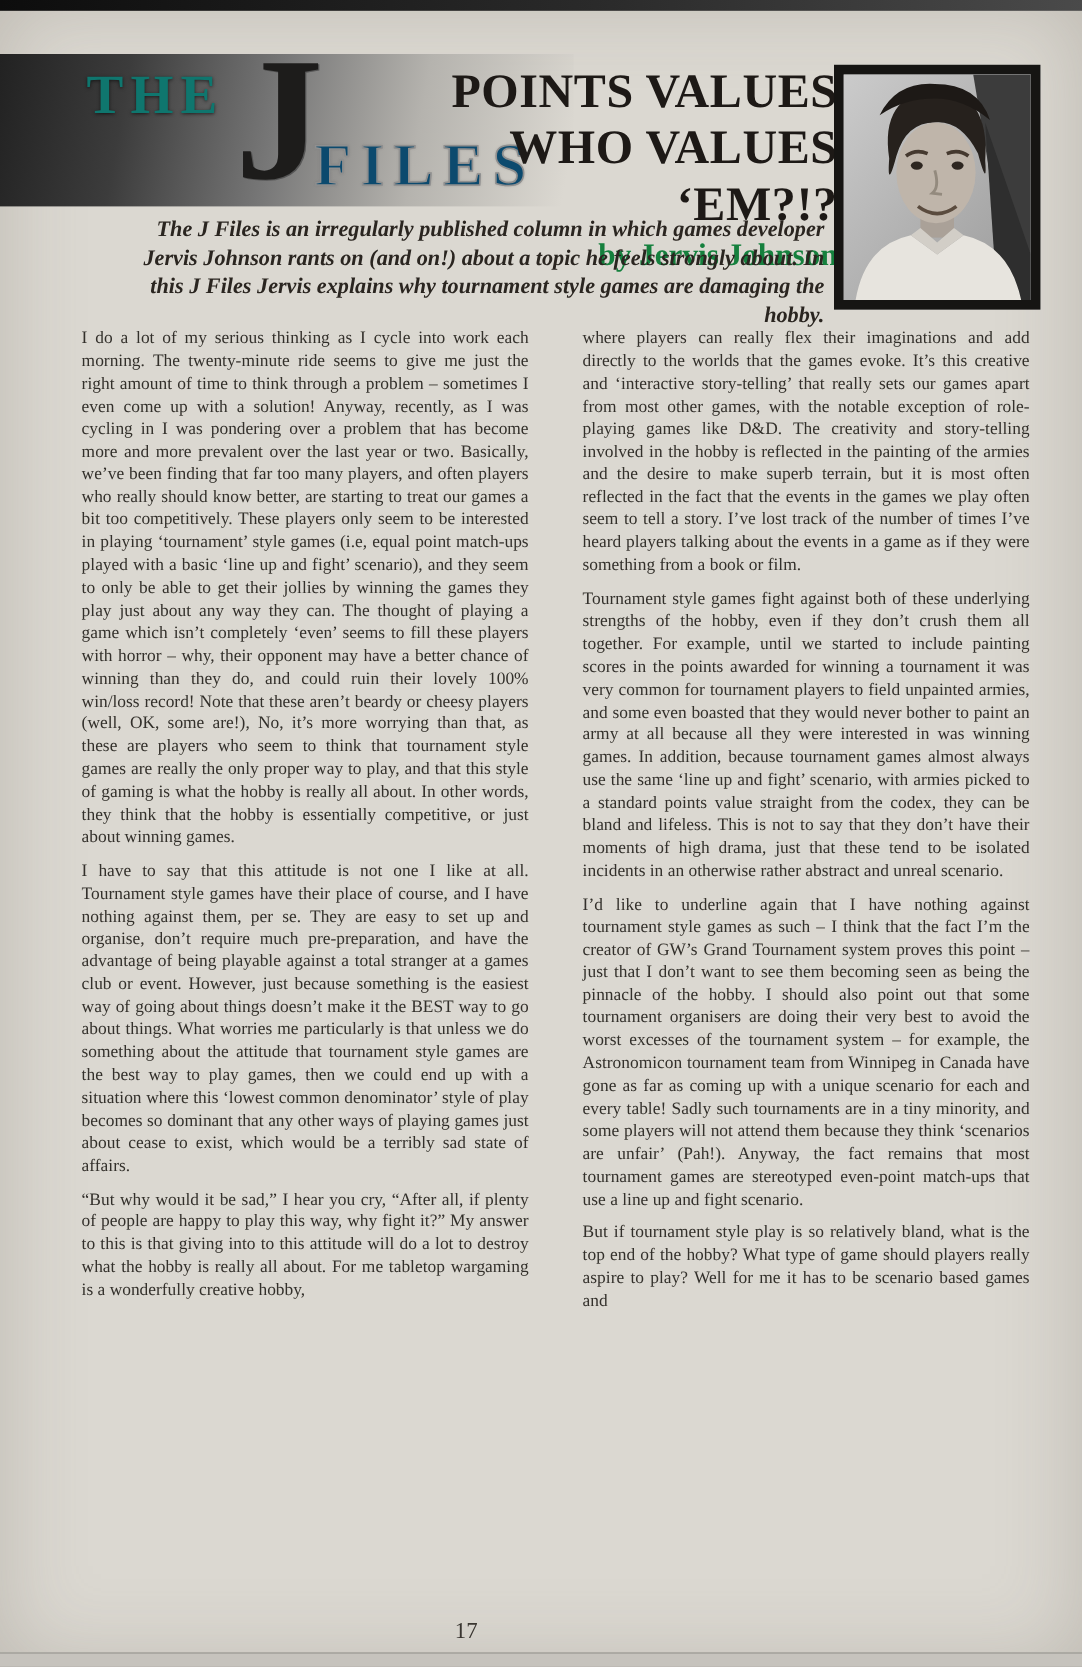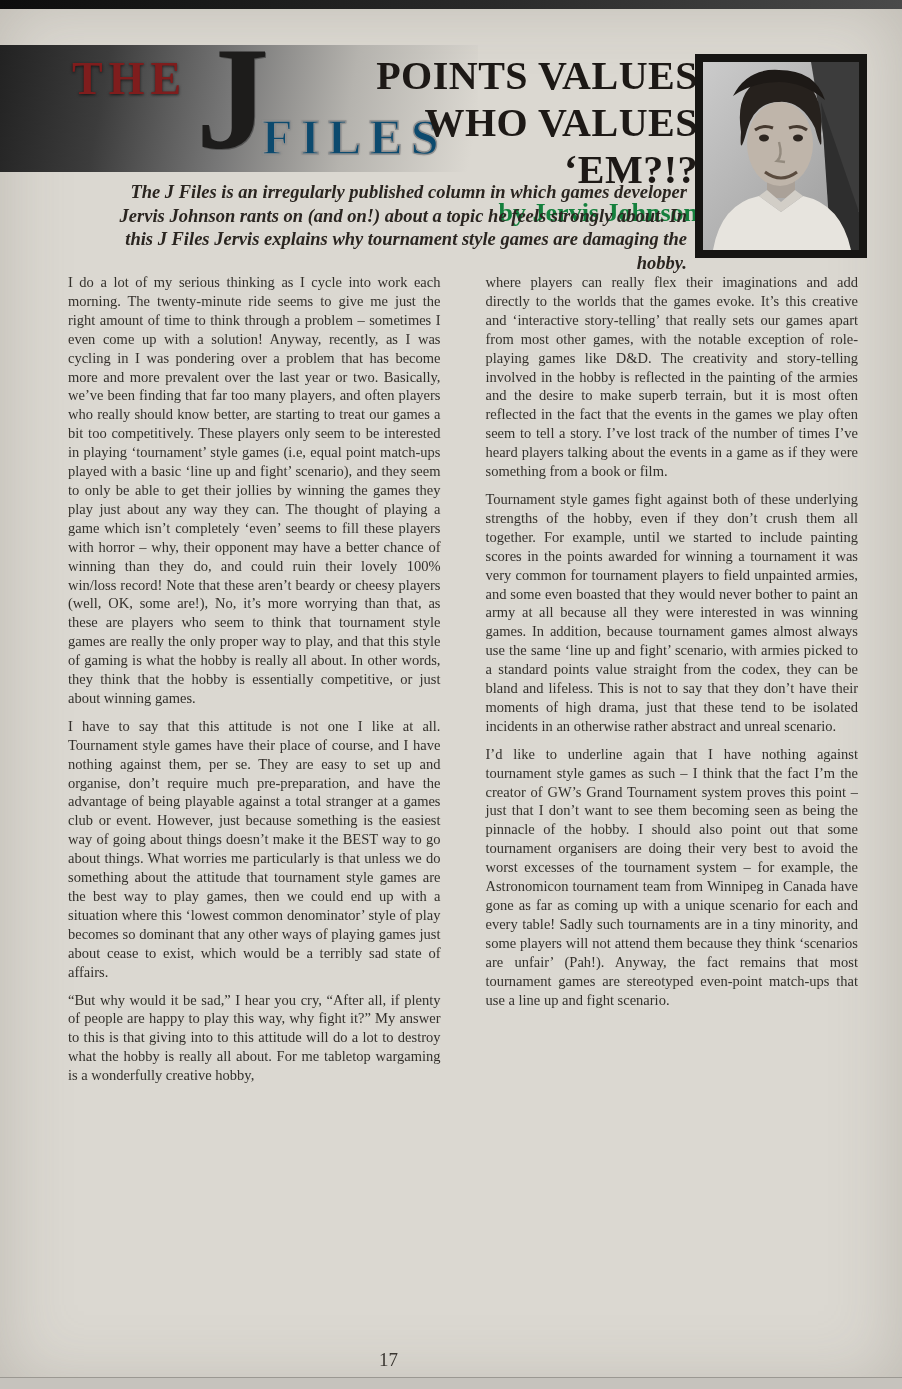--- a/index.html
+++ b/index.html
@@ -21,21 +21,21 @@
     background:#c6c3bd;border-top:1px solid #9b9892;
   }
   
   .masthead-bar{
     position:absolute;left:0;top:45px;width:478px;height:127px;
     background:linear-gradient(100deg,#222 0%,#3c3c3c 22%,#787878 48%,#b5b3ae 72%,rgba(219,216,209,0) 98%);
   }
   .masthead-the{
     position:absolute;left:72px;top:52px;
     font-size:46px;font-weight:bold;letter-spacing:6px;
-    color:#7f1d1d;text-shadow:0 1px 3px rgba(0,0,0,.65);
+    color:#0f766e;text-shadow:0 1px 3px rgba(0,0,0,.65);
   }
   .masthead-j{
     position:absolute;left:196px;top:26px;
     font-size:146px;font-weight:bold;line-height:1;
     color:#1d1c1b;text-shadow:1px 1px 0 #555;
   }
   .masthead-files{
     position:absolute;left:262px;top:108px;
     font-size:50px;font-weight:bold;letter-spacing:8px;
     color:#0c4a6e;-webkit-text-stroke:1.3px #8f8f8f;
@@ -132,20 +132,21 @@
   <div class="body-cols">
     <div class="col">
       <p>I do a lot of my serious thinking as I cycle into work each morning. The twenty-minute ride seems to give me just the right amount of time to think through a problem – sometimes I even come up with a solution! Anyway, recently, as I was cycling in I was pondering over a problem that has become more and more prevalent over the last year or two. Basically, we’ve been finding that far too many players, and often players who really should know better, are starting to treat our games a bit too competitively. These players only seem to be interested in playing ‘tournament’ style games (i.e, equal point match-ups played with a basic ‘line up and fight’ scenario), and they seem to only be able to get their jollies by winning the games they play just about any way they can. The thought of playing a game which isn’t completely ‘even’ seems to fill these players with horror – why, their opponent may have a better chance of winning than they do, and could ruin their lovely 100% win/loss record! Note that these aren’t beardy or cheesy players (well, OK, some are!), No, it’s more worrying than that, as these are players who seem to think that tournament style games are really the only proper way to play, and that this style of gaming is what the hobby is really all about. In other words, they think that the hobby is essentially competitive, or just about winning games.</p>
       <p>I have to say that this attitude is not one I like at all. Tournament style games have their place of course, and I have nothing against them, per se. They are easy to set up and organise, don’t require much pre-preparation, and have the advantage of being playable against a total stranger at a games club or event. However, just because something is the easiest way of going about things doesn’t make it the BEST way to go about things. What worries me particularly is that unless we do something about the attitude that tournament style games are the best way to play games, then we could end up with a situation where this ‘lowest common denominator’ style of play becomes so dominant that any other ways of playing games just about cease to exist, which would be a terribly sad state of affairs.</p>
       <p>“But why would it be sad,” I hear you cry, “After all, if plenty of people are happy to play this way, why fight it?” My answer to this is that giving into to this attitude will do a lot to destroy what the hobby is really all about. For me tabletop wargaming is a wonderfully creative hobby,</p>
     </div>
     <div class="col">
       <p>where players can really flex their imaginations and add directly to the worlds that the games evoke. It’s this creative and ‘interactive story-telling’ that really sets our games apart from most other games, with the notable exception of role-playing games like D&amp;D. The creativity and story-telling involved in the hobby is reflected in the painting of the armies and the desire to make superb terrain, but it is most often reflected in the fact that the events in the games we play often seem to tell a story. I’ve lost track of the number of times I’ve heard players talking about the events in a game as if they were something from a book or film.</p>
       <p>Tournament style games fight against both of these underlying strengths of the hobby, even if they don’t crush them all together. For example, until we started to include painting scores in the points awarded for winning a tournament it was very common for tournament players to field unpainted armies, and some even boasted that they would never bother to paint an army at all because all they were interested in was winning games. In addition, because tournament games almost always use the same ‘line up and fight’ scenario, with armies picked to a standard points value straight from the codex, they can be bland and lifeless. This is not to say that they don’t have their moments of high drama, just that these tend to be isolated incidents in an otherwise rather abstract and unreal scenario.</p>
       <p>I’d like to underline again that I have nothing against tournament style games as such – I think that the fact I’m the creator of GW’s Grand Tournament system proves this point – just that I don’t want to see them becoming seen as being the pinnacle of the hobby. I should also point out that some tournament organisers are doing their very best to avoid the worst excesses of the tournament system – for example, the Astronomicon tournament team from Winnipeg in Canada have gone as far as coming up with a unique scenario for each and every table! Sadly such tournaments are in a tiny minority, and some players will not attend them because they think ‘scenarios are unfair’ (Pah!). Anyway, the fact remains that most tournament games are stereotyped even-point match-ups that use a line up and fight scenario.</p>
+      <p>But if tournament style play is so relatively bland, what is the top end of the hobby? What type of game should players really aspire to play? Well for me it has to be scenario based games and</p>
     </div>
   </div>
 
   <div class="page-number">17</div>
 
   <div class="scan-bottom"></div>
 
 </div>
 
 </body></html>

